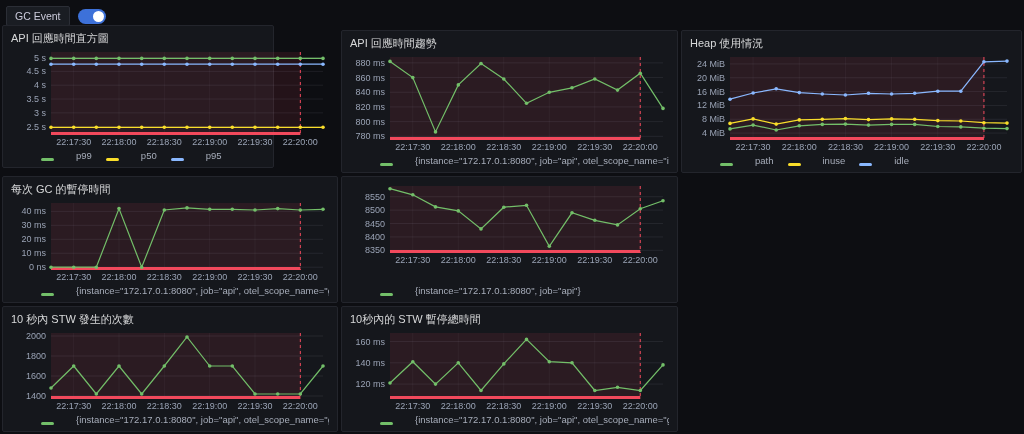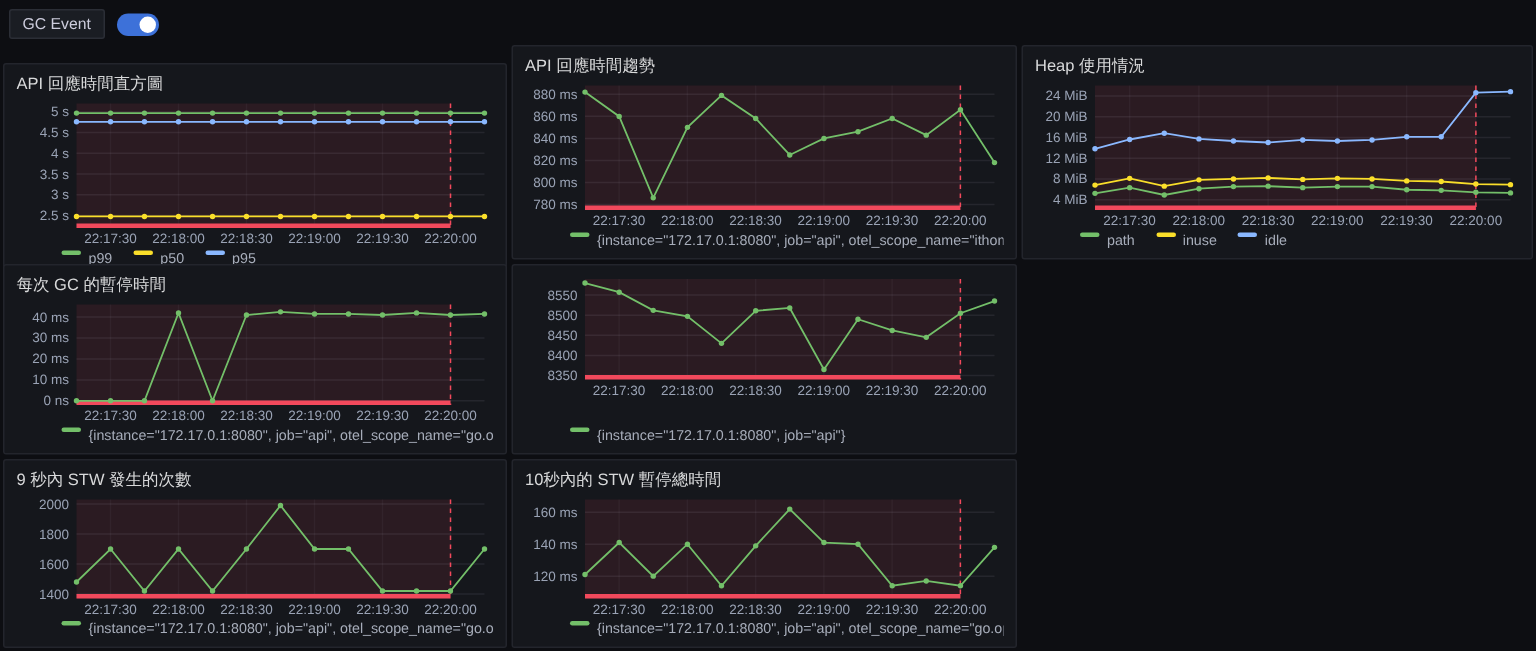--- a/index.html
+++ b/index.html
@@ -19,36 +19,36 @@
   .panel {
     position: absolute; background: #15171c; border: 1px solid #23252c; border-radius: 2px;
     padding: 5px 8px 4px 8px; display: flex; flex-direction: column;
   }
   .panel-title { font-size: 11px; color: #d8d9da; height: 17px; flex: none; white-space: nowrap; overflow: hidden; }
   .chart { flex: 1 1 auto; min-height: 0; }
   .legend {
     height: 15px; flex: none; display: flex; align-items: center; gap: 14px;
     font-size: 9.5px; color: #a7adba; white-space: nowrap; overflow: hidden; padding-left: 30px;
   }
-  .legend-item { display: flex; align-items: flex-start; gap: 5px; cursor: pointer; }
+  .legend-item { display: flex; align-items: flex-end; gap: 22px; cursor: pointer; }
   .legend-swatch { width: 13px; height: 3px; border-radius: 2px; flex: none; }
   .tick { font-size: 9px; fill: #9aa3b5; }
   svg { display: block; }
 </style>
 </head>
 <body>
 
 <div class="controls">
   <div class="control-label">GC Event</div>
   <div class="switch">
       <div class="knob"></div>
     </div>
 </div>
 
-<section class="panel" style="left:2px;top:42px;width:336px;height:143px">
+<section class="panel" style="left:2px;top:25px;width:272px;height:143px">
   <div class="panel-title">API 回應時間直方圖</div>
   <div class="chart">
       <svg width="318" height="100">
         <rect x="40" y="4" width="249.3424" height="83" fill="rgba(242,73,92,0.10)"></rect>
         <line x1="40" x2="312" y1="78.7" y2="78.7" stroke="rgba(204,204,220,0.09)"></line>
         <text x="35" y="81.7" text-anchor="end" class="tick">2.5 s</text>
         <line x1="40" x2="312" y1="64.86666666666667" y2="64.86666666666667" stroke="rgba(204,204,220,0.09)"></line>
         <text x="35" y="67.86666666666667" text-anchor="end" class="tick">3 s</text>
         <line x1="40" x2="312" y1="51.03333333333333" y2="51.03333333333333" stroke="rgba(204,204,220,0.09)"></line>
         <text x="35" y="54.03333333333333" text-anchor="end" class="tick">3.5 s</text>
@@ -377,21 +377,21 @@
     </div>
   <div class="legend">
       <span class="legend-item">
         <span class="legend-swatch" style="background: rgb(115, 191, 105);"></span>
         <span>{instance="172.17.0.1:8080", job="api"}</span>
       </span>
     </div>
 </section>
 
 <section class="panel" style="left:2px;top:306px;width:336px;height:126px">
-  <div class="panel-title">9 秒內 STW 發生的次數</div>
+  <div class="panel-title">10 秒內 STW 發生的次數</div>
   <div class="chart">
       <svg width="318" height="83">
         <rect x="40" y="4" width="249.3424" height="66" fill="rgba(242,73,92,0.10)"></rect>
         <line x1="40" x2="312" y1="67" y2="67" stroke="rgba(204,204,220,0.09)"></line>
         <text x="35" y="70" text-anchor="end" class="tick">1400</text>
         <line x1="40" x2="312" y1="47" y2="47" stroke="rgba(204,204,220,0.09)"></line>
         <text x="35" y="50" text-anchor="end" class="tick">1600</text>
         <line x1="40" x2="312" y1="27" y2="27" stroke="rgba(204,204,220,0.09)"></line>
         <text x="35" y="30" text-anchor="end" class="tick">1800</text>
         <line x1="40" x2="312" y1="6.999999999999997" y2="6.999999999999997" stroke="rgba(204,204,220,0.09)"></line>

